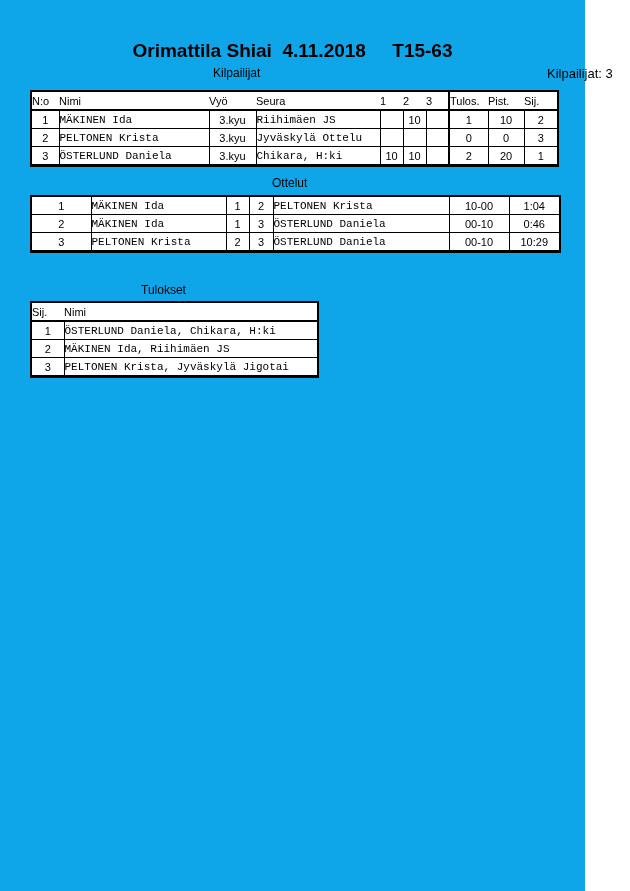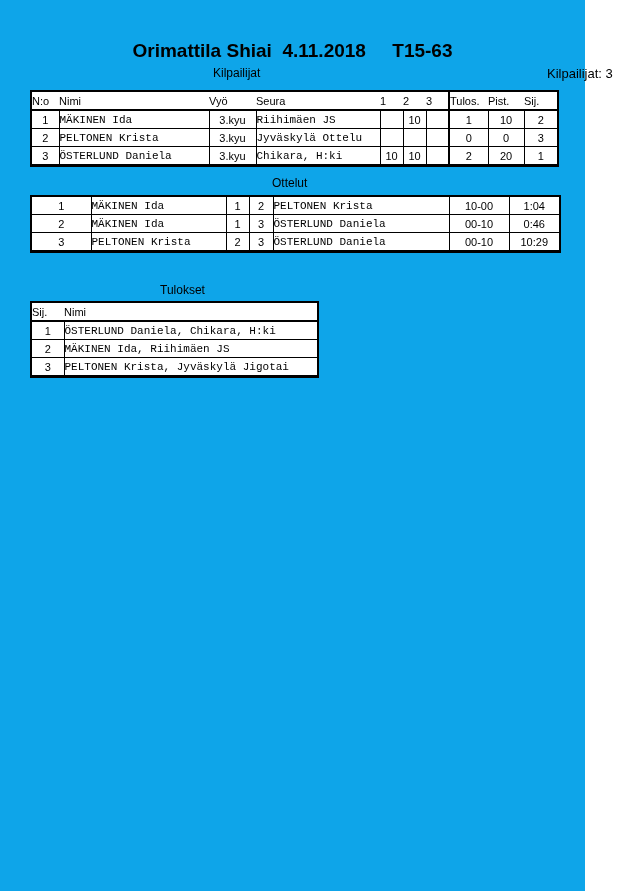--- a/index.html
+++ b/index.html
@@ -3,21 +3,21 @@
 <meta charset="utf-8">
 <style>
   html,body{margin:0;padding:0;background:#ffffff;}
   .page{position:relative;width:585px;height:891px;background:#0ea5e9;
         font-family:"Liberation Sans","DejaVu Sans",sans-serif;color:#000;}
   .title{position:absolute;left:0;right:0;top:40px;text-align:center;
          font-size:19px;font-weight:bold;white-space:pre;}
   .caption{position:absolute;font-size:12px;font-weight:normal;white-space:nowrap;}
   .cap-kilpailijat{left:213px;top:66px;}
   .cap-ottelut{left:264px;top:176px;margin-left:8px;}
-  .cap-tulokset{left:160px;top:283px;text-align:right;}
+  .cap-tulokset{left:141px;top:283px;text-align:right;}
   .count{position:absolute;left:547px;top:66px;font-size:13px;white-space:nowrap;}
 
   table.t{position:absolute;border-collapse:collapse;table-layout:fixed;
           border:2px solid #000;border-bottom-width:3px;background:#fff;}
   table.t td, table.t th{font-size:11px;height:17px;padding:0;overflow:hidden;
           white-space:nowrap;vertical-align:middle;}
   table.t td{border:1px solid #000;}
   table.t th{border:0 solid #000;border-bottom:2px solid #000;
           font-weight:normal;text-align:left;margin-left:13px;}
   th.bR{border-right-width:1px;}

